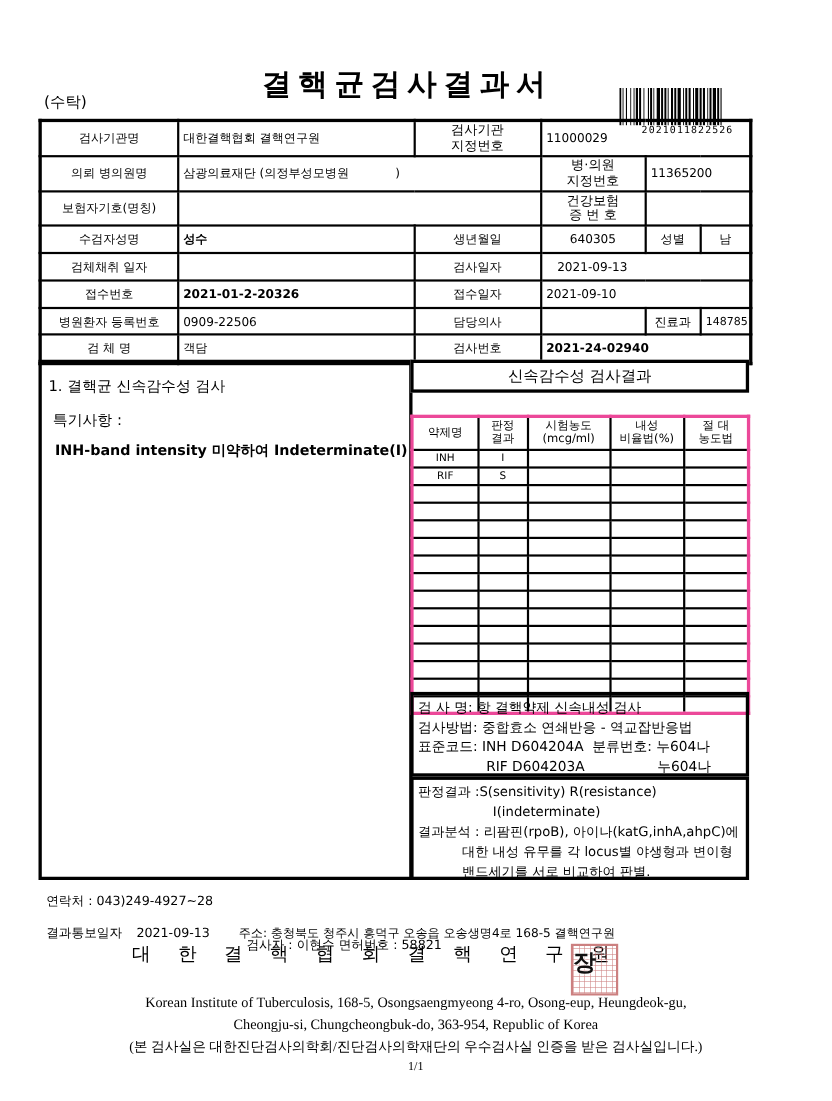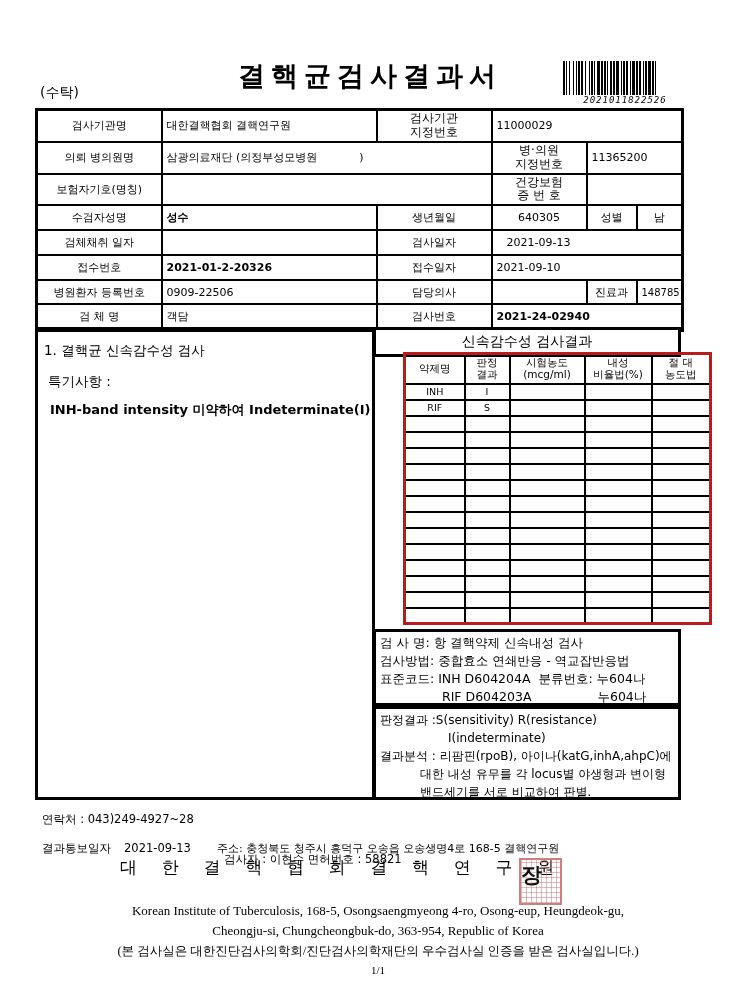--- a/index.html
+++ b/index.html
@@ -11,21 +11,21 @@
     overflow:hidden;
   }
   .abs { position:absolute; }
 
   
   .consignment { left:40px; top:84px; font-size:14px; }
   .doc-title {
     left:150px; top:58px; width:440px; text-align:center;
     font-size:27px; font-weight:bold; letter-spacing:6px;
   }
-  .barcode-wrap { left:563px; top:61px; width:124px;font-style:italic; }
+  .barcode-wrap { left:563px; top:80px; width:124px; }
   .barcode { display:flex; align-items:stretch; height:34px; width:124px; overflow:hidden; }
   .barcode .b { background:#000; height:100%; flex:0 0 auto; }
   .barcode .s { background:#fff; height:100%; flex:0 0 auto; }
   .barcode-num { text-align:center; font-size:9px; letter-spacing:1px; font-family:"DejaVu Sans Mono",monospace; }
 
   
   table.info {
     position:absolute; left:35px; top:108px; width:646px;
     border-collapse:collapse; table-layout:fixed;
     border:3px solid #000;
@@ -50,22 +50,22 @@
   .left-notes-label { left:10px; top:44px; font-size:13.5px; position:absolute; }
   .left-note { left:12px; top:72px; font-size:13px; font-weight:bold; position:absolute; }
 
   
   .sens-header {
     left:373px; top:327px; width:308px; height:30px;
     border:3px solid #000; display:flex; align-items:center; justify-content:center;
     font-size:14px; background:#fff;
   }
   table.sens {
-    position:absolute; left:373px; top:352px; width:308px;
-    border-collapse:collapse; table-layout:fixed; border:3px solid #b91c1c;margin-left:30px;
+    position:absolute; left:373px; top:377px; width:308px;
+    border-collapse:collapse; table-layout:fixed; border:3px solid #ec4899;
   }
   table.sens th {
     border:2px solid #000; font-size:10.5px; font-weight:normal;
     line-height:1.12; white-space:pre-line; height:30px; padding:0 1px;
   }
   table.sens td {
     border:2px solid #000; font-size:9.5px; text-align:center; height:16px; padding:0 2px;
   }
   .test-box {
     left:373px; top:629px; width:308px; height:77px;

